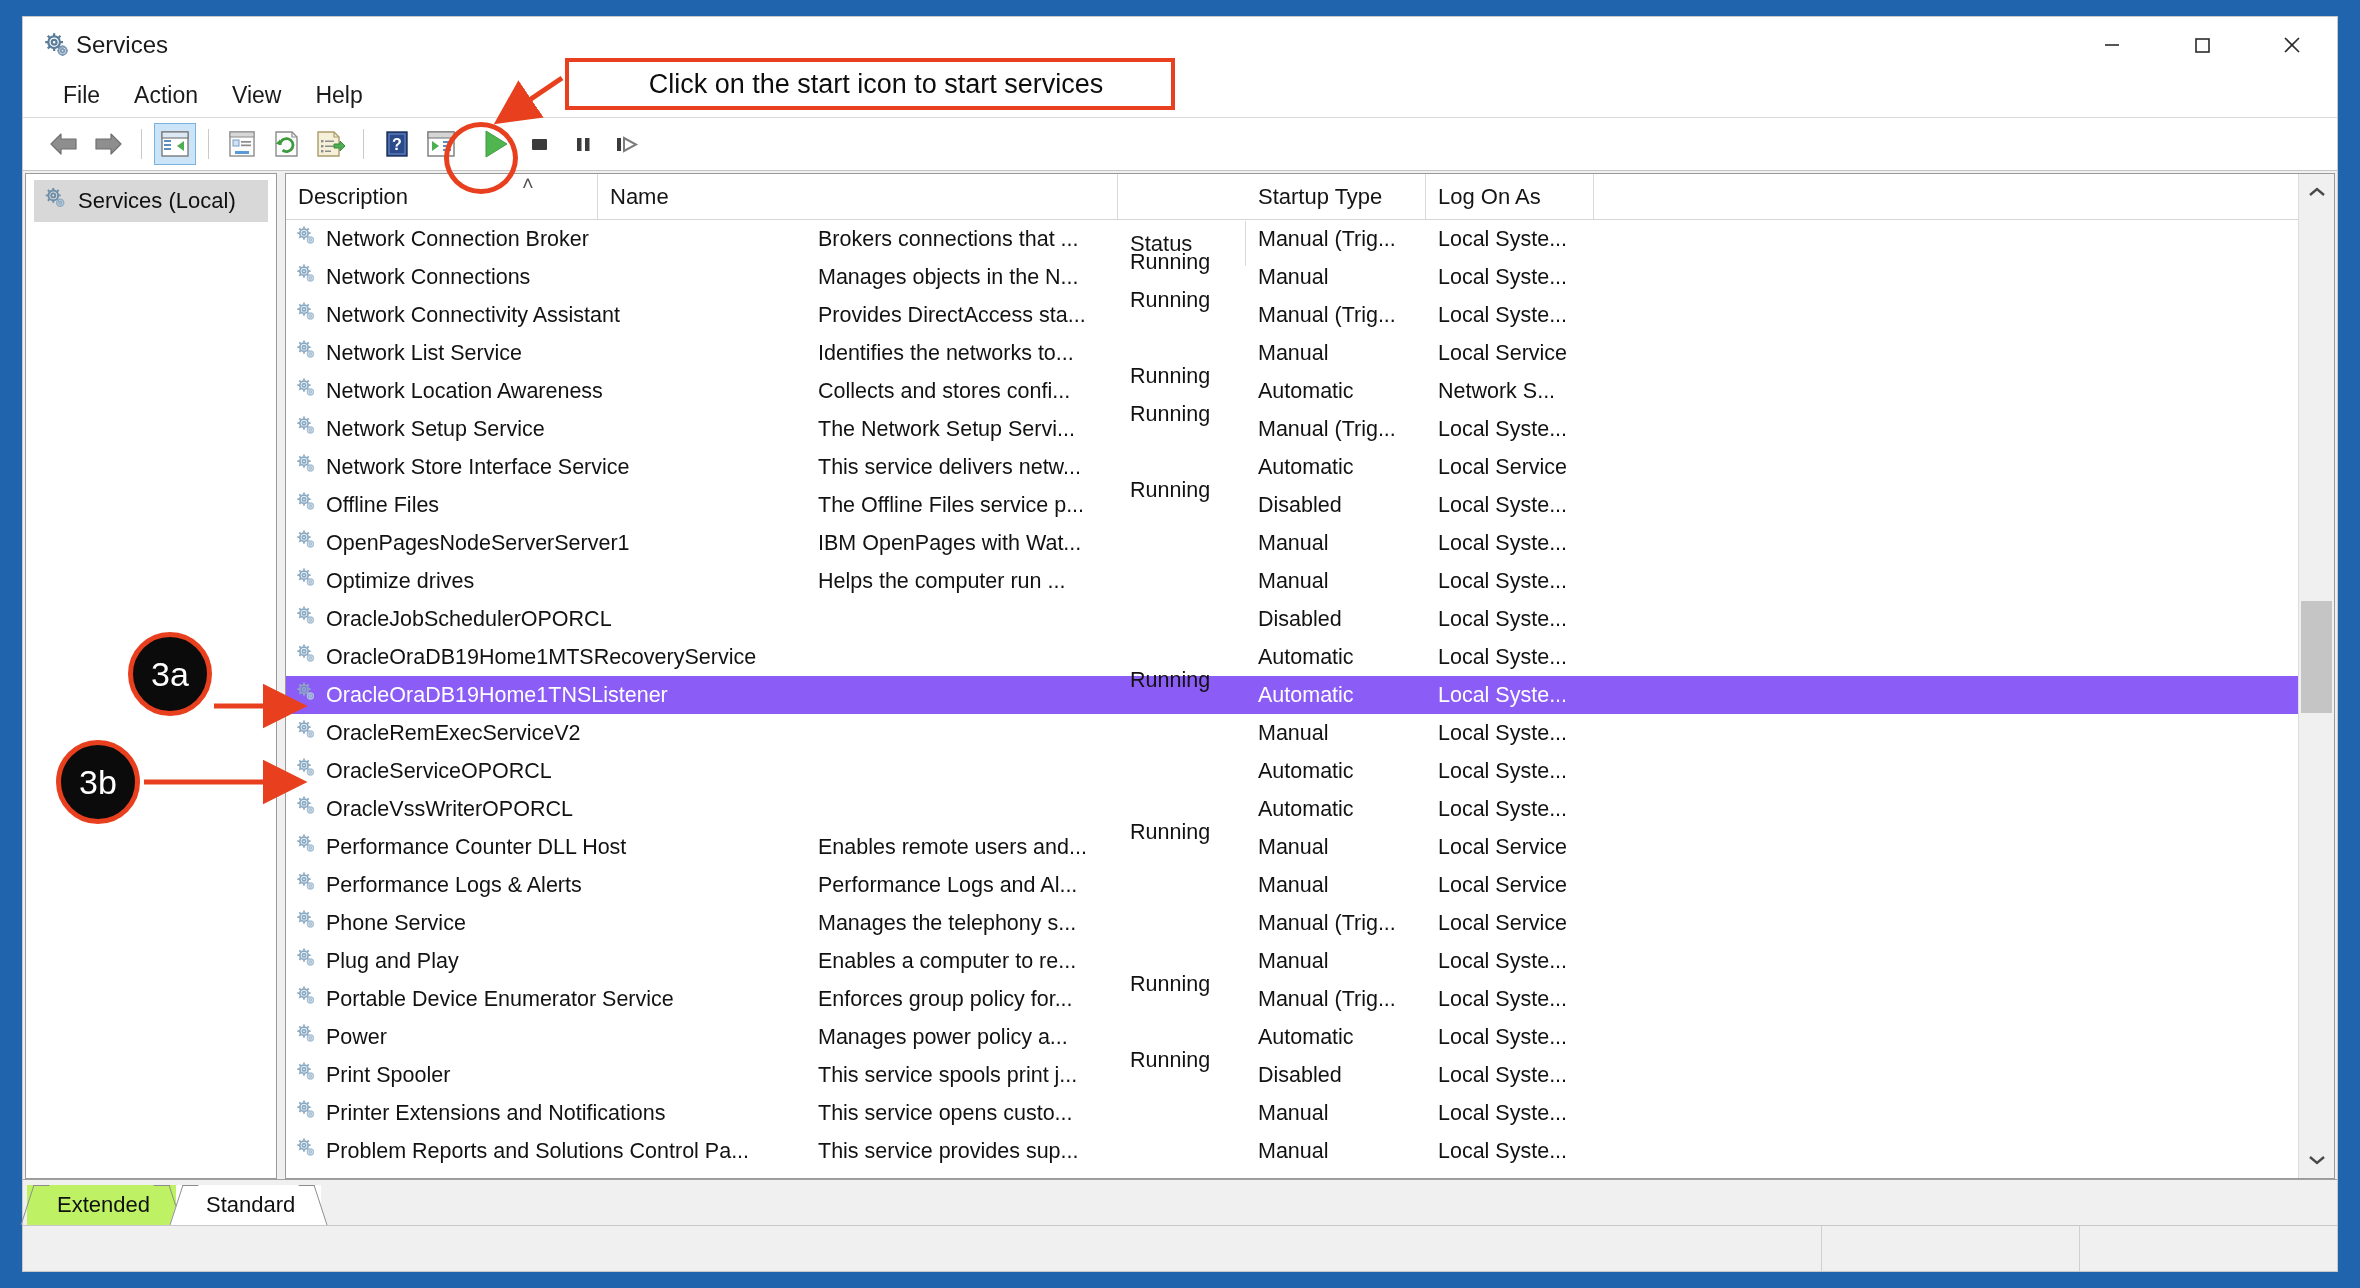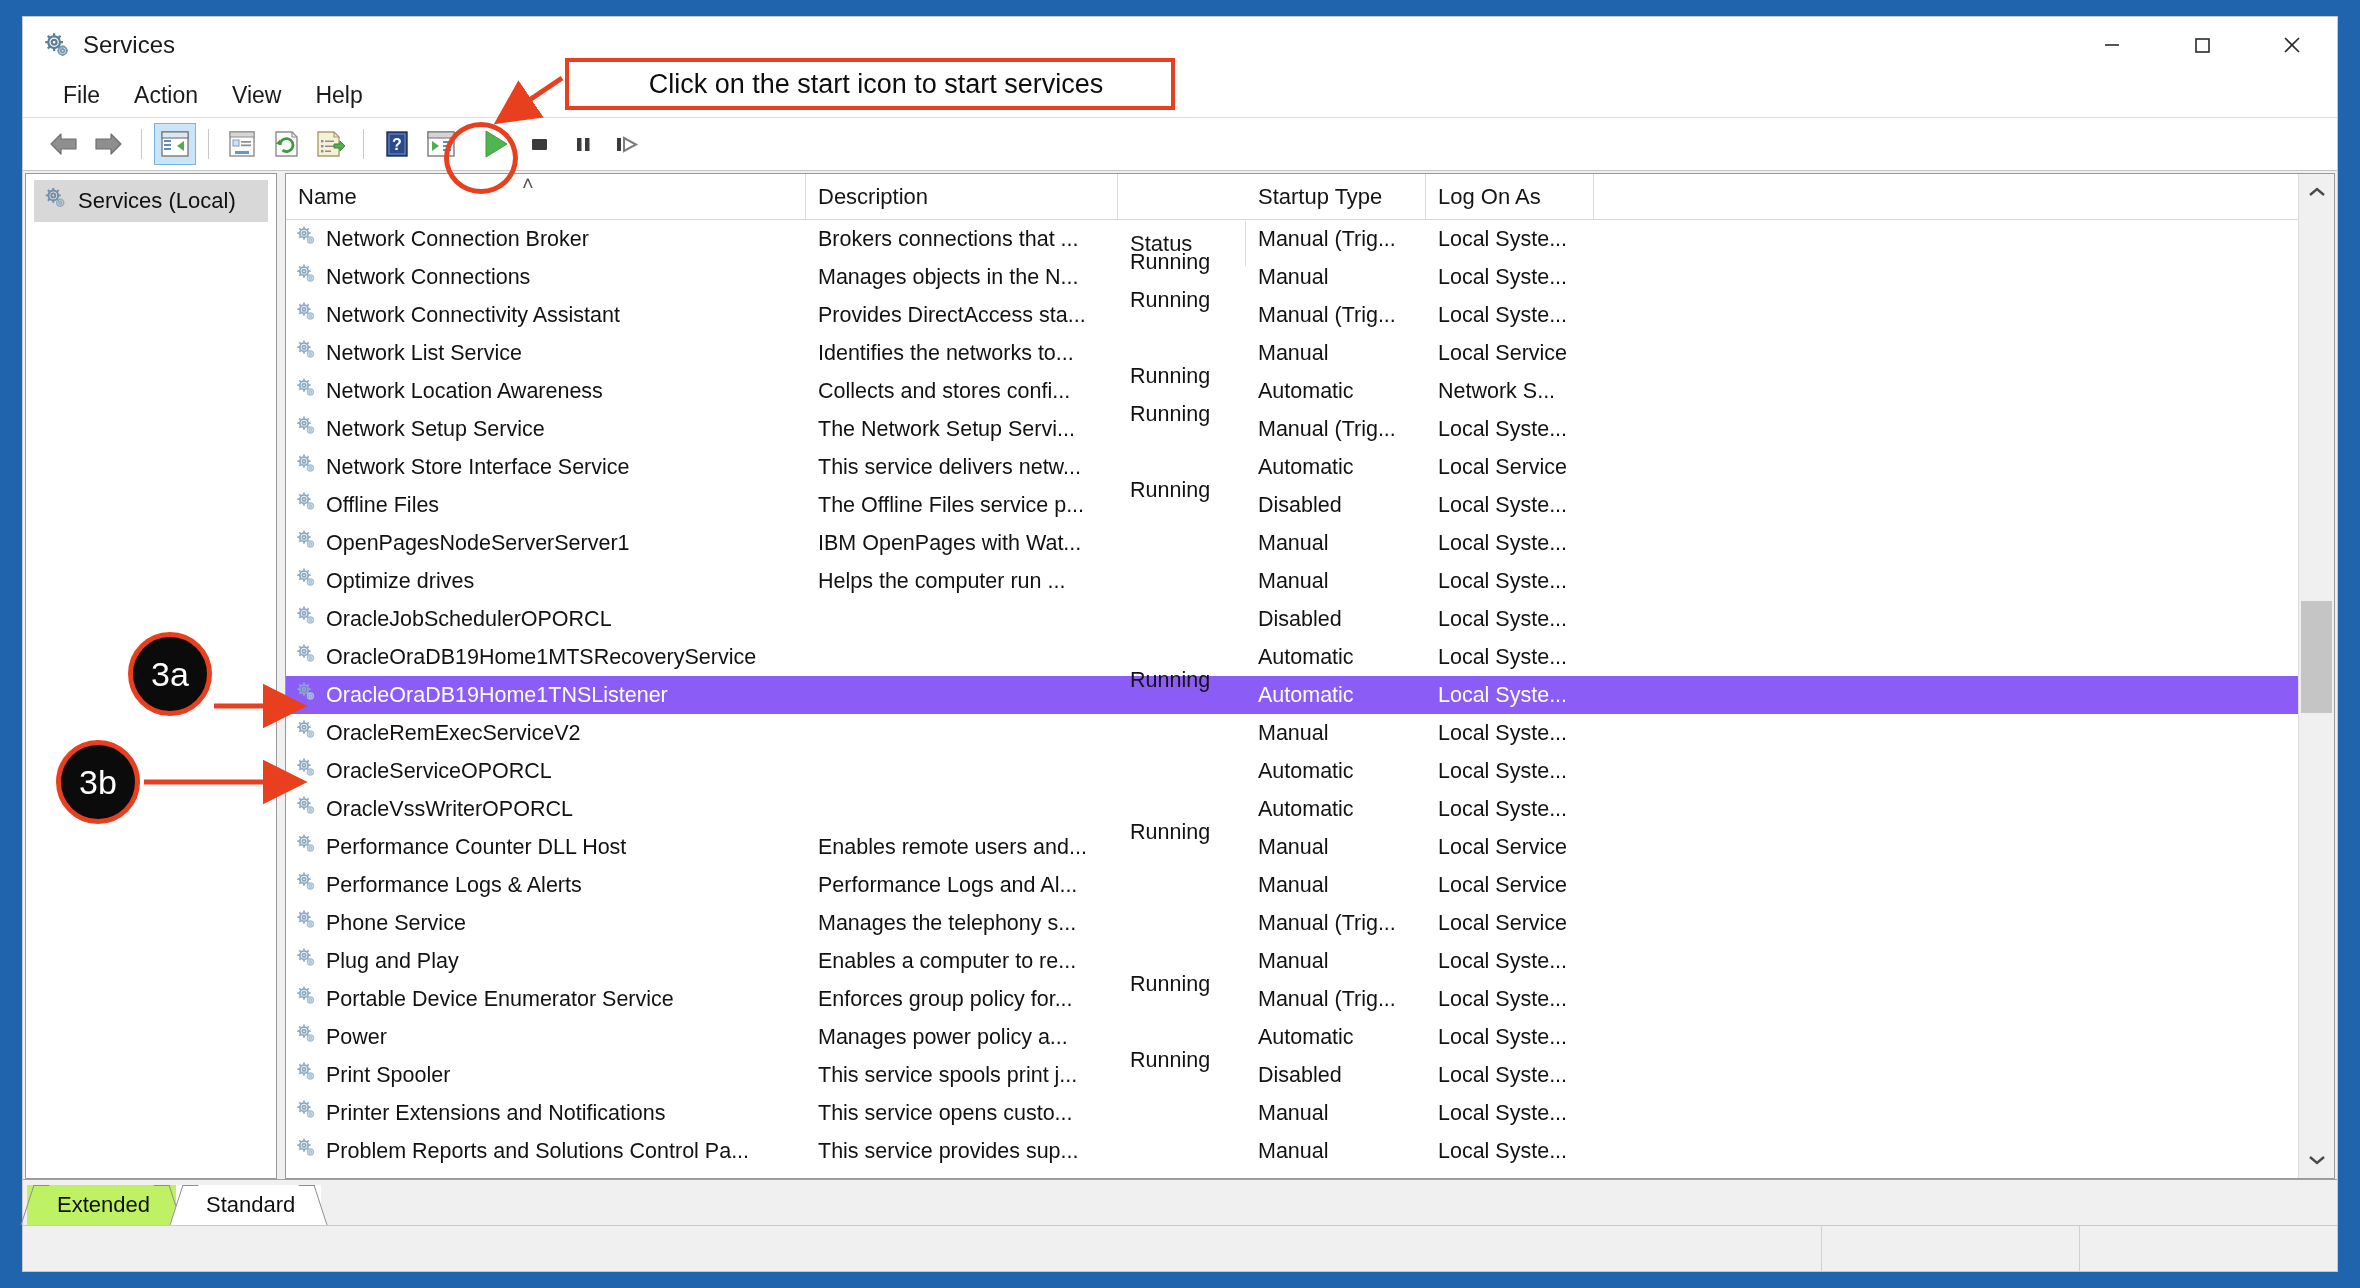--- a/index.html
+++ b/index.html
@@ -28,21 +28,21 @@
   
   .titlebar {
     height: 56px;
     background: #ffffff;
     display: flex; align-items: center;
     flex: 0 0 auto;
     position: relative;
   }
   .title-ico { margin-left: 18px; width: 30px; height: 30px; }
   .title-text {
-    margin-left: 12px;
+    margin-left: 5px;
     font-size: 24px; color: #1a1a1a;
   }
   .winbtns { margin-left: auto; display: flex; height: 56px; }
   .winbtn {
     width: 90px; height: 56px;
     display: flex; align-items: center; justify-content: center;
     color: #2b2b2b;
   }
 
   
@@ -434,22 +434,22 @@
             </svg>
           </span>
           <span>Services (Local)</span>
         </div>
       </div>
 
       <div class="listpane">
         <div class="listinner">
 
           <div class="hdr">
+            <div class="hcell c-desc">Description</div>
             <div class="hcell c-name">Name</div>
-            <div class="hcell c-desc">Description</div>
             <div class="hcell c-stat">Status</div>
             <div class="hcell c-start">Startup Type</div>
             <div class="hcell c-logon">Log On As</div>
             <div class="hcell c-tail"></div>
             <div class="sortmark">˄</div>
           </div>
 
           <div class="rows" id="rows">
               <div class="row">
                 <div class="cell c-name">

